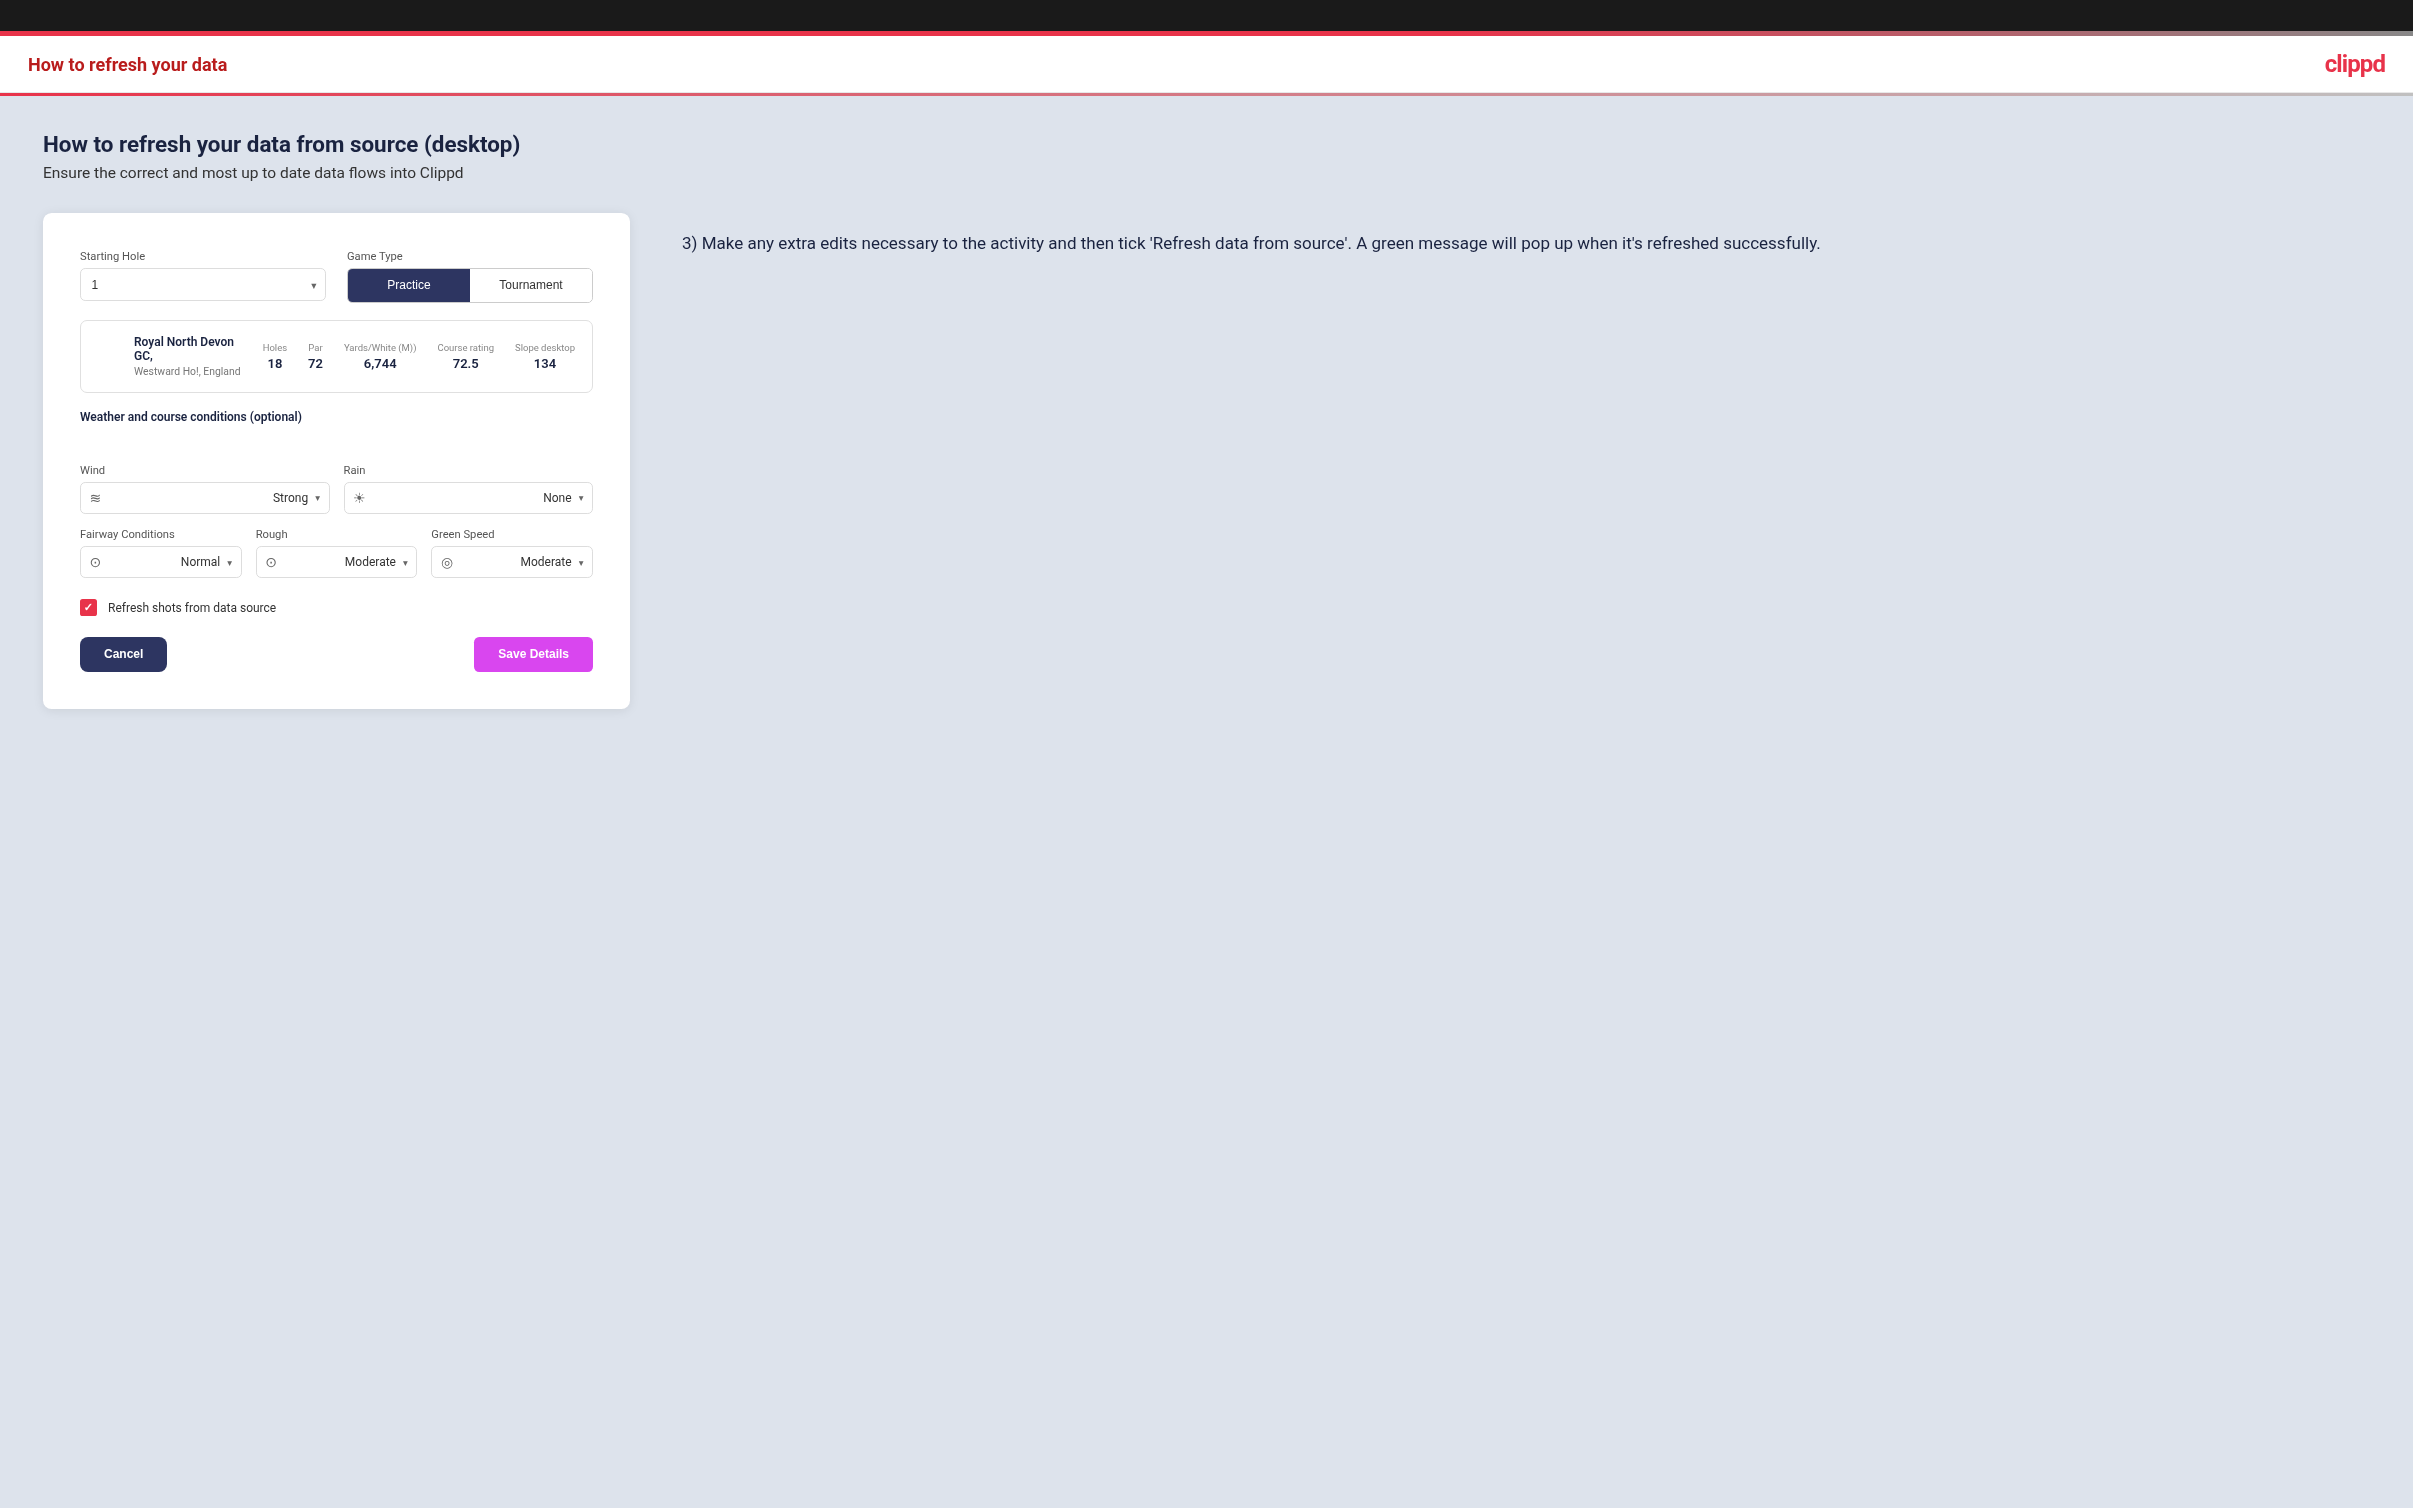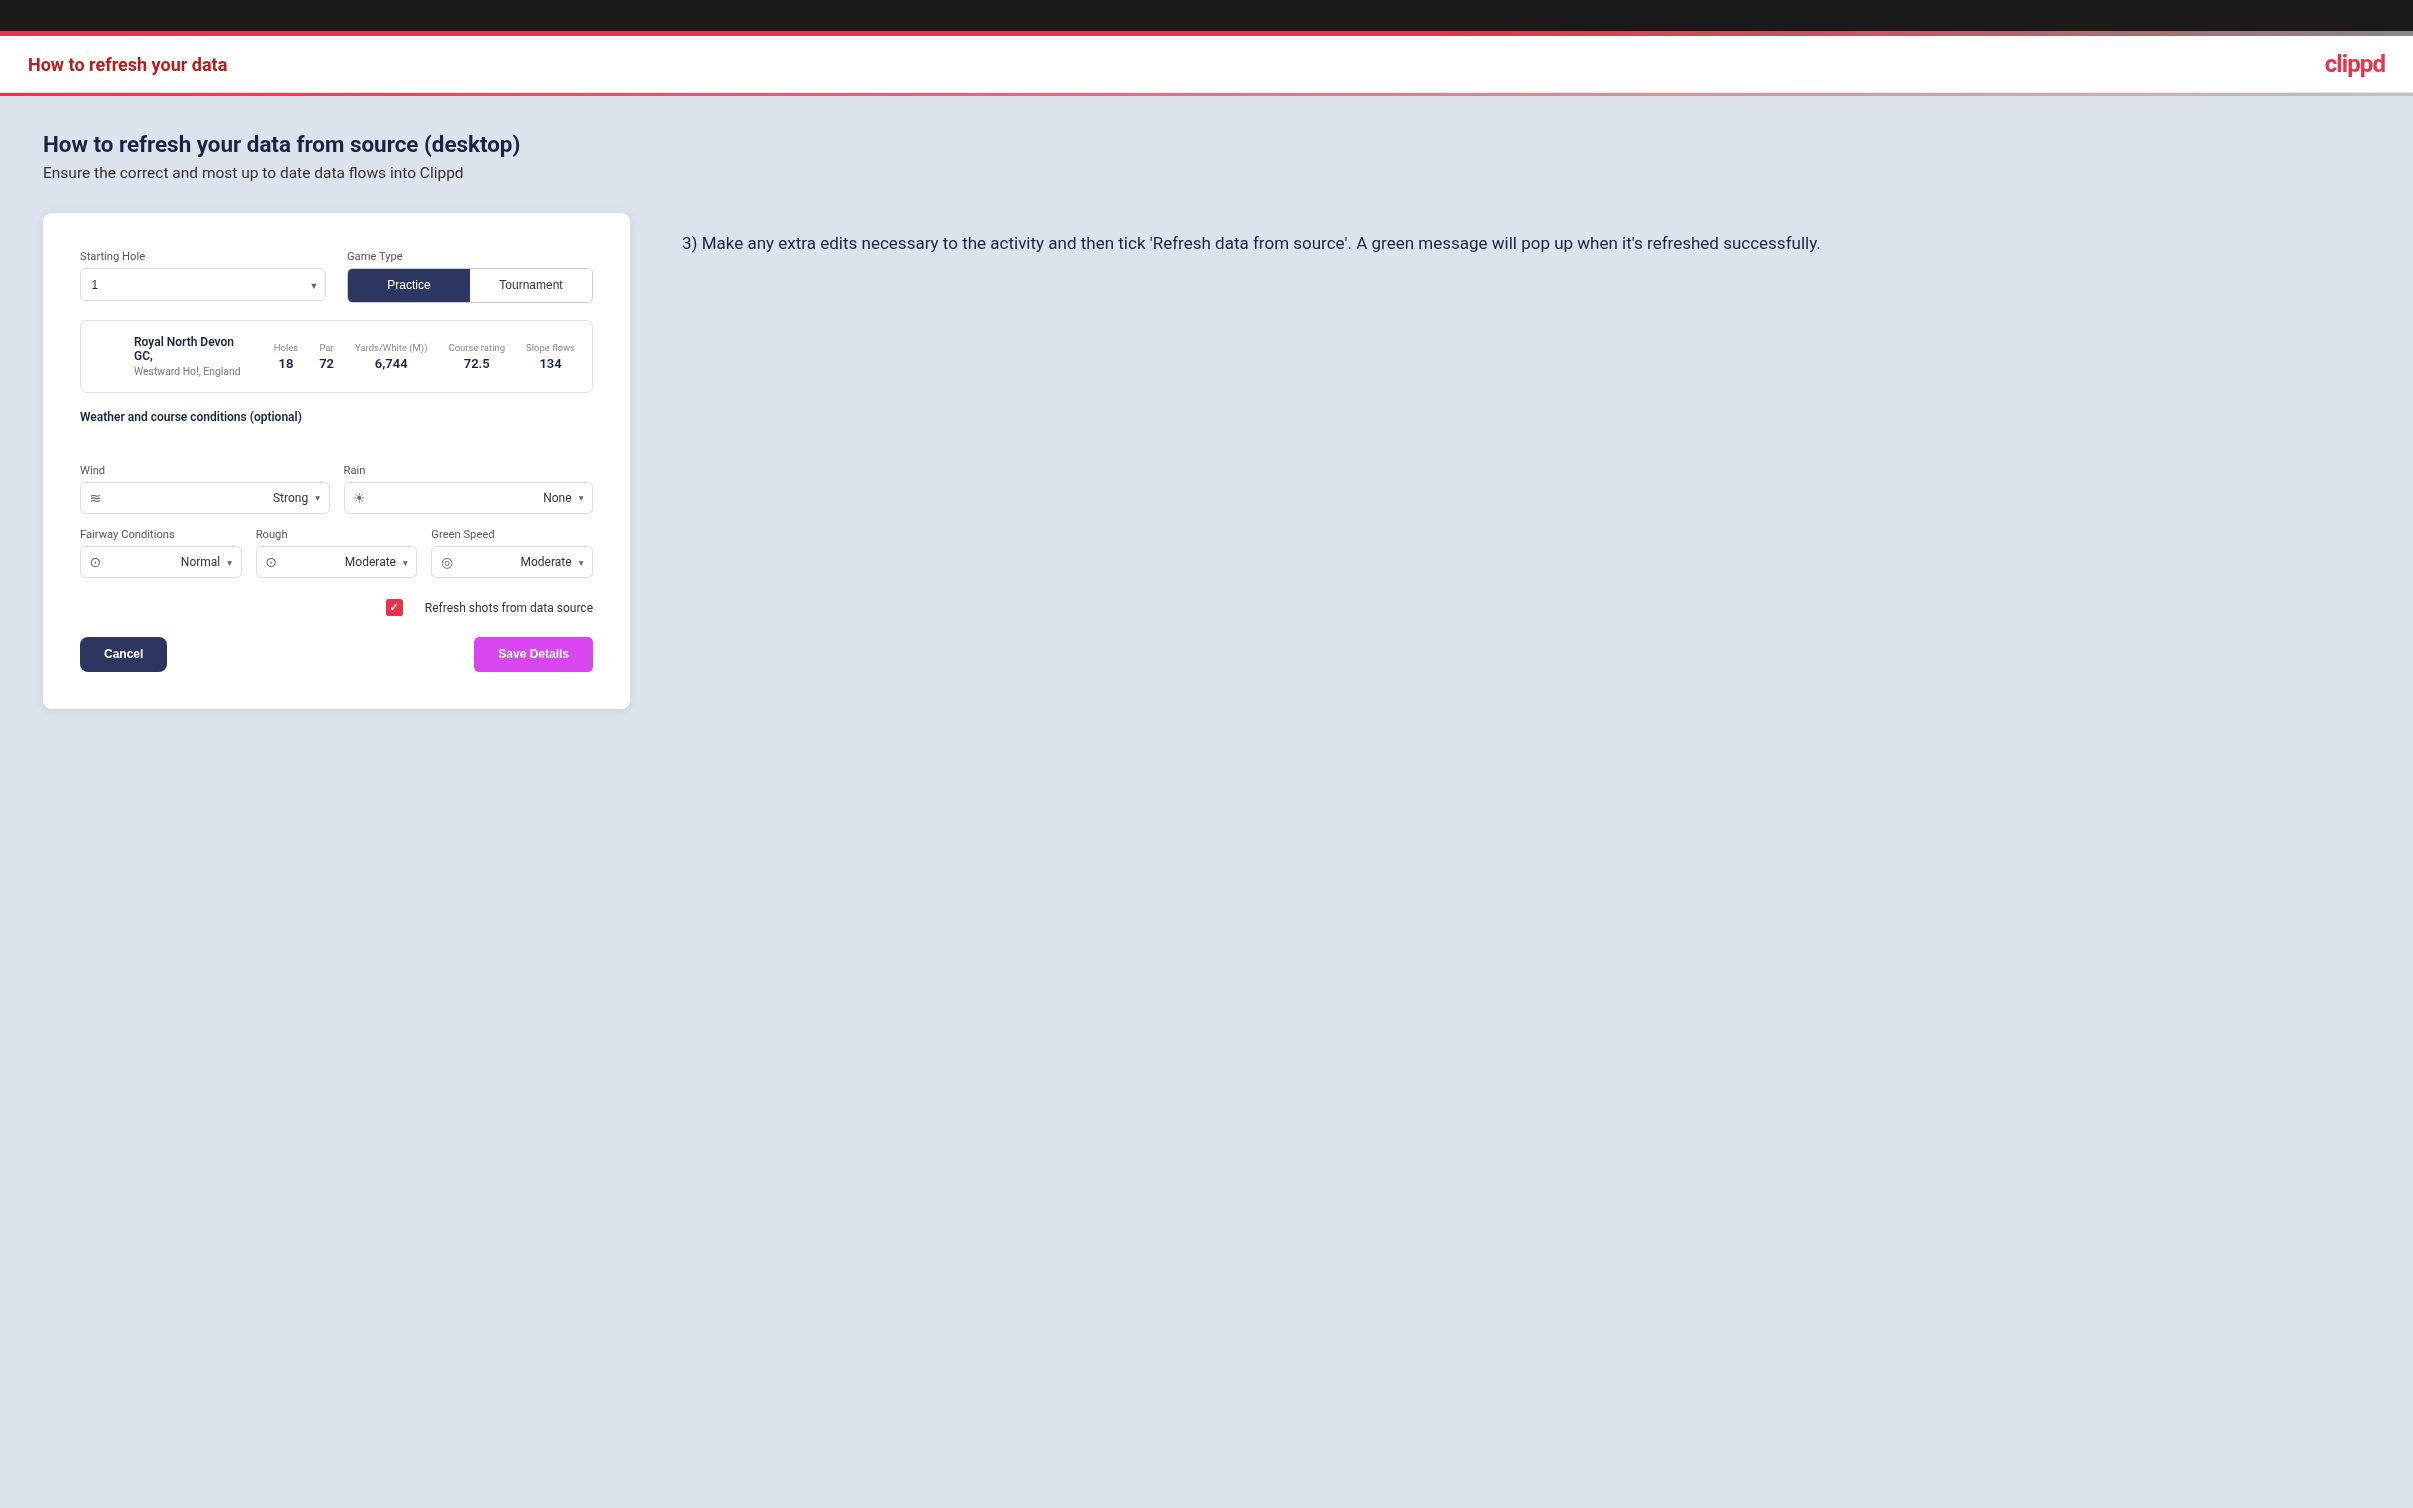--- a/index.html
+++ b/index.html
@@ -249,23 +249,22 @@
     }
 
     .select-with-icon .arrow {
       color: #666;
       font-size: 9.5px;
     }
 
     .checkbox-row {
       display: flex;
       align-items: center;
-      gap: 22px;
+      gap: 11px;
       margin-bottom: 21px;
-      justify-content: flex-end;
     }
 
     .checkbox-custom {
       width: 17px;
       height: 17px;
       background: #e8334a;
       border-radius: 2.6px;
       display: flex;
       align-items: center;
       justify-content: center;
@@ -387,21 +386,21 @@
         </div>
         <div class="course-stat">
           <div class="course-stat-label">Yards/White (M))</div>
           <div class="course-stat-value">6,744</div>
         </div>
         <div class="course-stat">
           <div class="course-stat-label">Course rating</div>
           <div class="course-stat-value">72.5</div>
         </div>
         <div class="course-stat">
-          <div class="course-stat-label">Slope flows</div>
+          <div class="course-stat-label">Slope desktop</div>
           <div class="course-stat-value">134</div>
         </div>
       </div>
 
       <div class="form-section">
         <div class="section-title">Weather and course conditions (optional)</div>
 
         <div class="weather-grid">
           <div class="weather-field">
             <label class="form-label">Wind</label>

